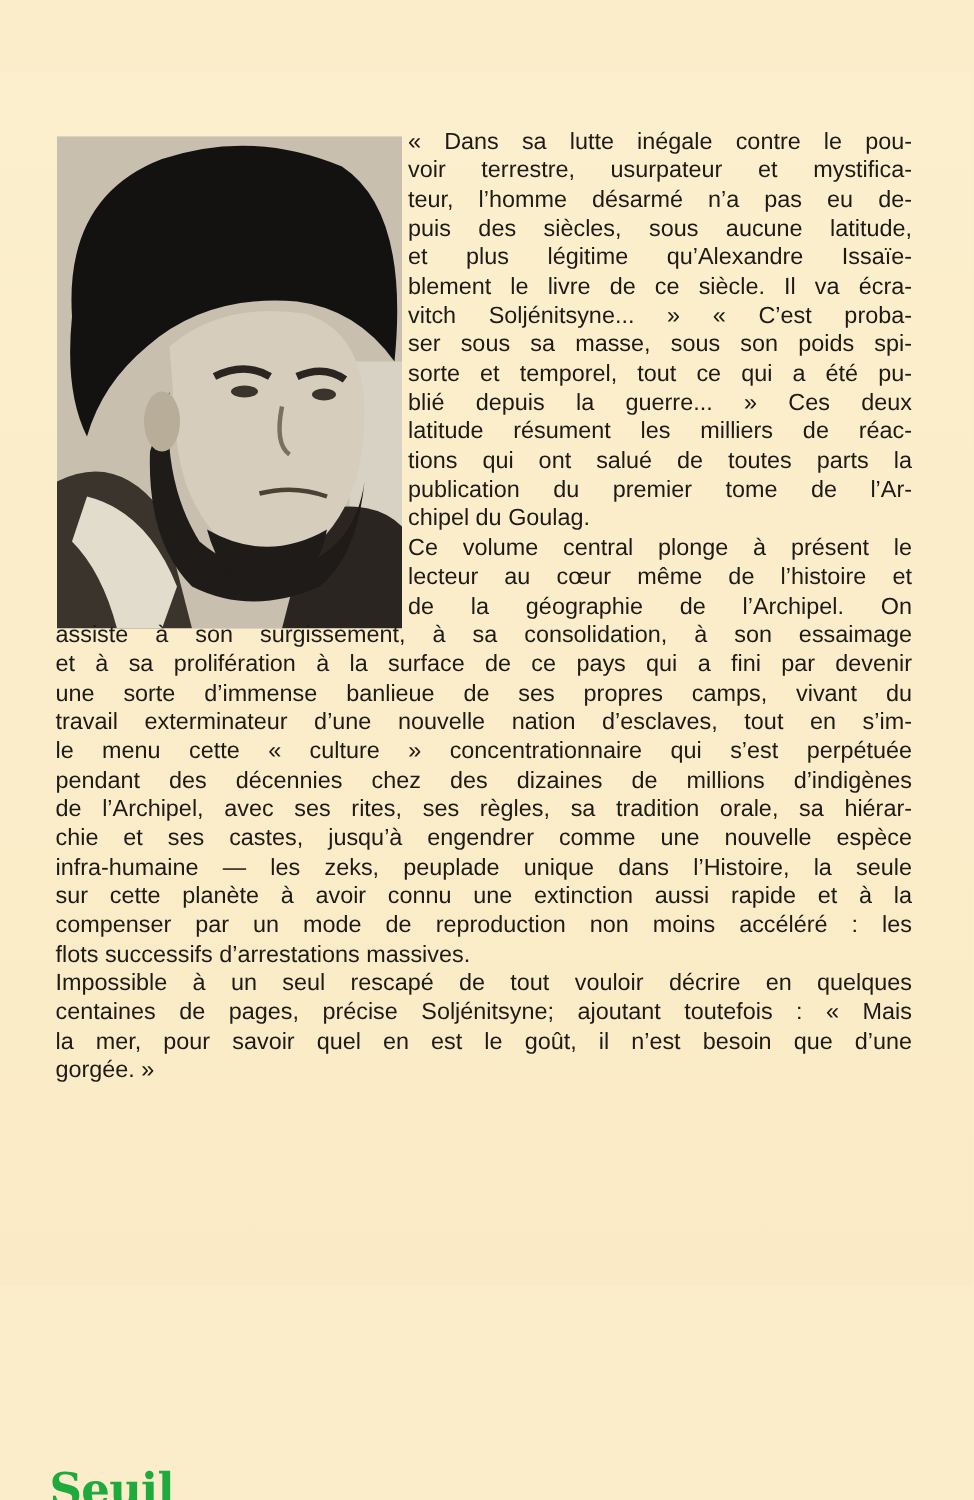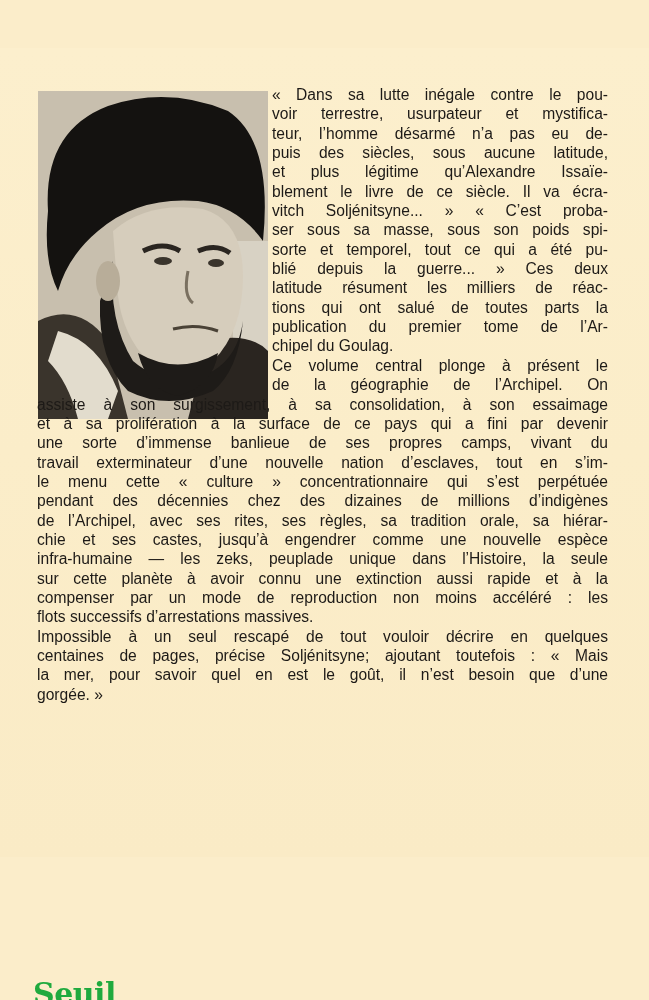--- a/index.html
+++ b/index.html
@@ -80,20 +80,21 @@
     <span class="line narrow">blement le livre de ce siècle. Il va écra-</span>
     <span class="line narrow">vitch Soljénitsyne... » « C’est proba-</span>
     <span class="line narrow">ser sous sa masse, sous son poids spi-</span>
     <span class="line narrow">sorte et temporel, tout ce qui a été pu-</span>
     <span class="line narrow">blié depuis la guerre... » Ces deux</span>
     <span class="line narrow">latitude résument les milliers de réac-</span>
     <span class="line narrow">tions qui ont salué de toutes parts la</span>
     <span class="line narrow">publication du premier tome de l’Ar-</span>
     <span class="line narrow last">chipel du Goulag.</span>
     <span class="line narrow">Ce volume central plonge à présent le</span>
+    <span class="line narrow">lecteur au cœur même de l’histoire et</span>
     <span class="line narrow">de la géographie de l’Archipel. On</span>
     <span class="line">assiste à son surgissement, à sa consolidation, à son essaimage</span>
     <span class="line">et à sa prolifération à la surface de ce pays qui a fini par devenir</span>
     <span class="line">une sorte d’immense banlieue de ses propres camps, vivant du</span>
     <span class="line">travail exterminateur d’une nouvelle nation d’esclaves, tout en s’im-</span>
     <span class="line">le menu cette « culture » concentrationnaire qui s’est perpétuée</span>
     <span class="line">pendant des décennies chez des dizaines de millions d’indigènes</span>
     <span class="line">de l’Archipel, avec ses rites, ses règles, sa tradition orale, sa hiérar-</span>
     <span class="line">chie et ses castes, jusqu’à engendrer comme une nouvelle espèce</span>
     <span class="line">infra-humaine — les zeks, peuplade unique dans l’Histoire, la seule</span>

